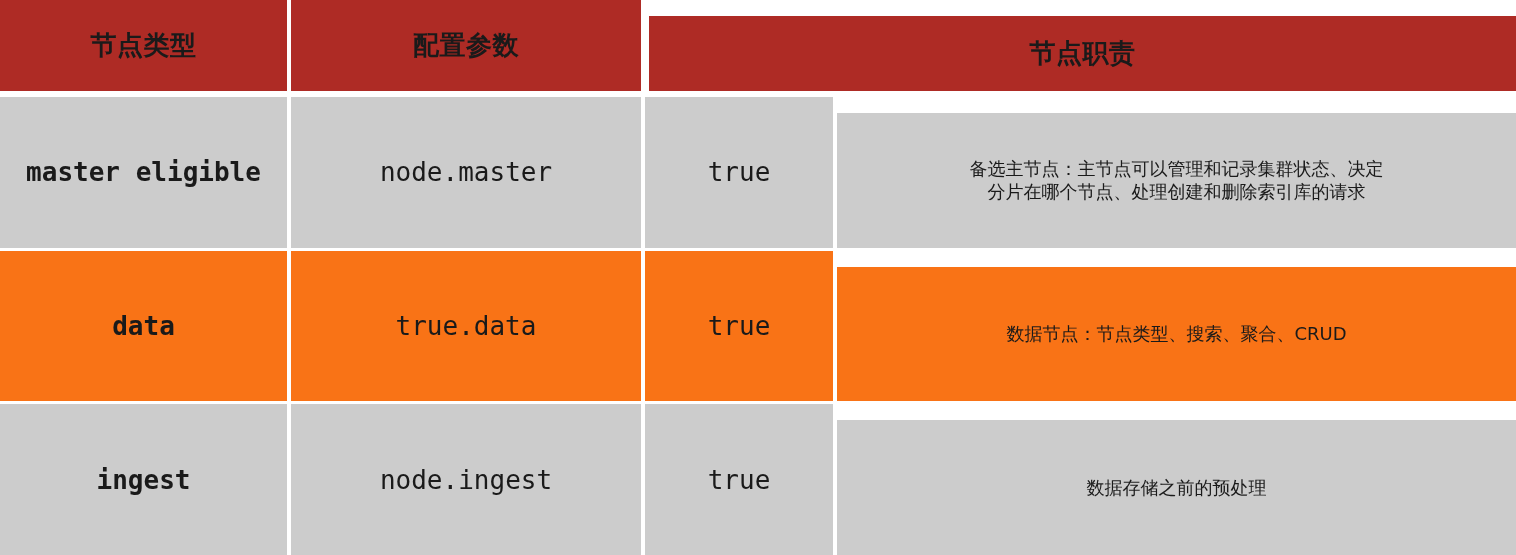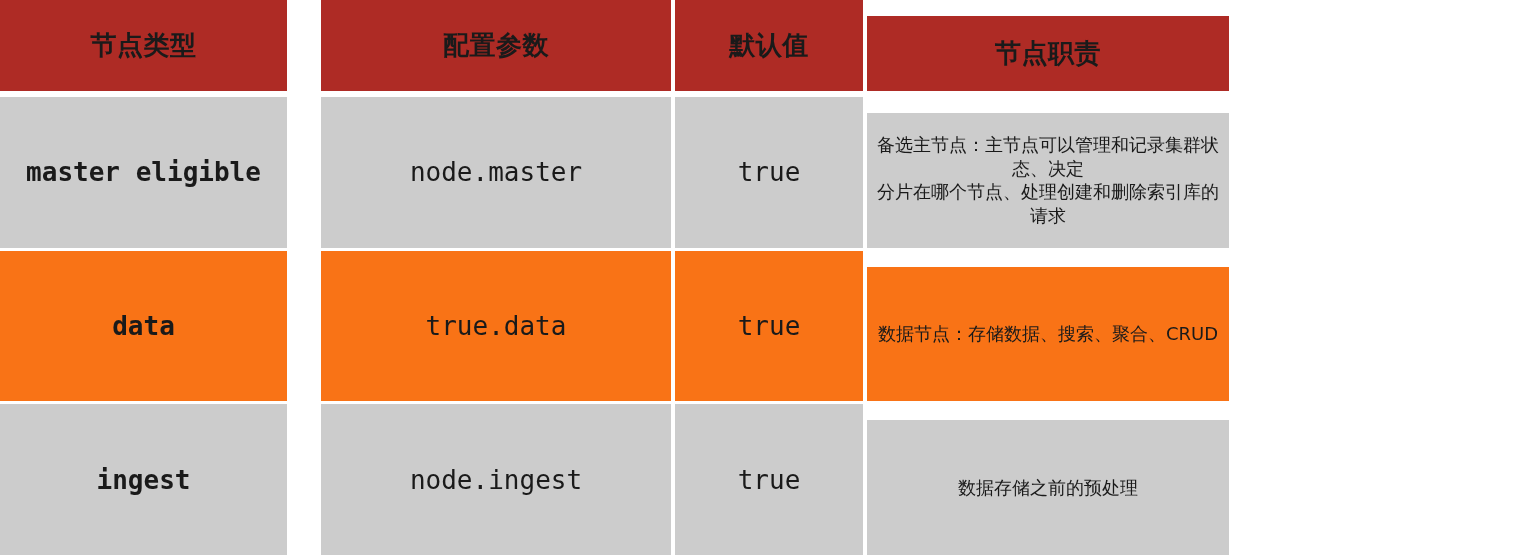--- a/index.html
+++ b/index.html
@@ -8,21 +8,21 @@
     background: #ffffff;
   }
   body {
     width: 1516px;
     height: 555px;
     font-family: "Liberation Sans", sans-serif;
     overflow: hidden;
   }
 
   .table {
-    width: 1229px;
+    width: 1516px;
     height: 555px;
     display: flex;
     flex-direction: column;
     background: #ffffff;
     box-sizing: border-box;
   }
 
   .row {
     display: flex;
     width: 100%;
@@ -49,21 +49,21 @@
     justify-content: center;
     text-align: center;
     box-sizing: border-box;
     overflow: hidden;
     padding: 2px 6px;
   }
 
   
   .col-0 { flex: 0 0 287px; font-weight: bold; }
   .gap   { flex: 0 0 4px; background: #ffffff; }
-  .col-1 { flex: 0 0 350px; margin-left: 30px; }
+  .col-1 { flex: 0 0 350px; }
   .col-2 { flex: 0 0 188px; }
   .col-3 { flex: 1 1 auto; margin-top: 16px; }
 
   .header-row .cell {
     background: #ae2b25;
     color: #ffffff;
     font-weight: bold;
     font-size: 26px;
     letter-spacing: 0.5px;
   }
@@ -101,23 +101,20 @@
 
   <div class="row header-row">
     <div class="cell col-0">
       <span class="cell-text">节点类型</span>
     </div>
     <div class="gap"></div>
     <div class="cell col-1">
       <span class="cell-text">配置参数</span>
     </div>
     <div class="gap"></div>
-    <div class="cell col-2">
-      <span class="cell-text">默认值</span>
-    </div>
     <div class="gap"></div>
     <div class="cell col-3">
       <span class="cell-text">节点职责</span>
     </div>
   </div>
 
   <div class="row body-row shade-dark">
     <div class="cell col-0 mono">
       <span class="cell-text">master eligible</span>
     </div>
@@ -143,21 +140,21 @@
     <div class="gap"></div>
     <div class="cell col-1 mono">
       <span class="cell-text">true.data</span>
     </div>
     <div class="gap"></div>
     <div class="cell col-2 mono">
       <span class="cell-text">true</span>
     </div>
     <div class="gap"></div>
     <div class="cell col-3 cjk">
-      <span class="cell-text">数据节点：存储数据、搜索、聚合、CRUD</span>
+      <span class="cell-text">数据节点：节点类型、搜索、聚合、CRUD</span>
     </div>
   </div>
 
   <div class="row body-row shade-dark">
     <div class="cell col-0 mono">
       <span class="cell-text">ingest</span>
     </div>
     <div class="gap"></div>
     <div class="cell col-1 mono">
       <span class="cell-text">node.ingest</span>

